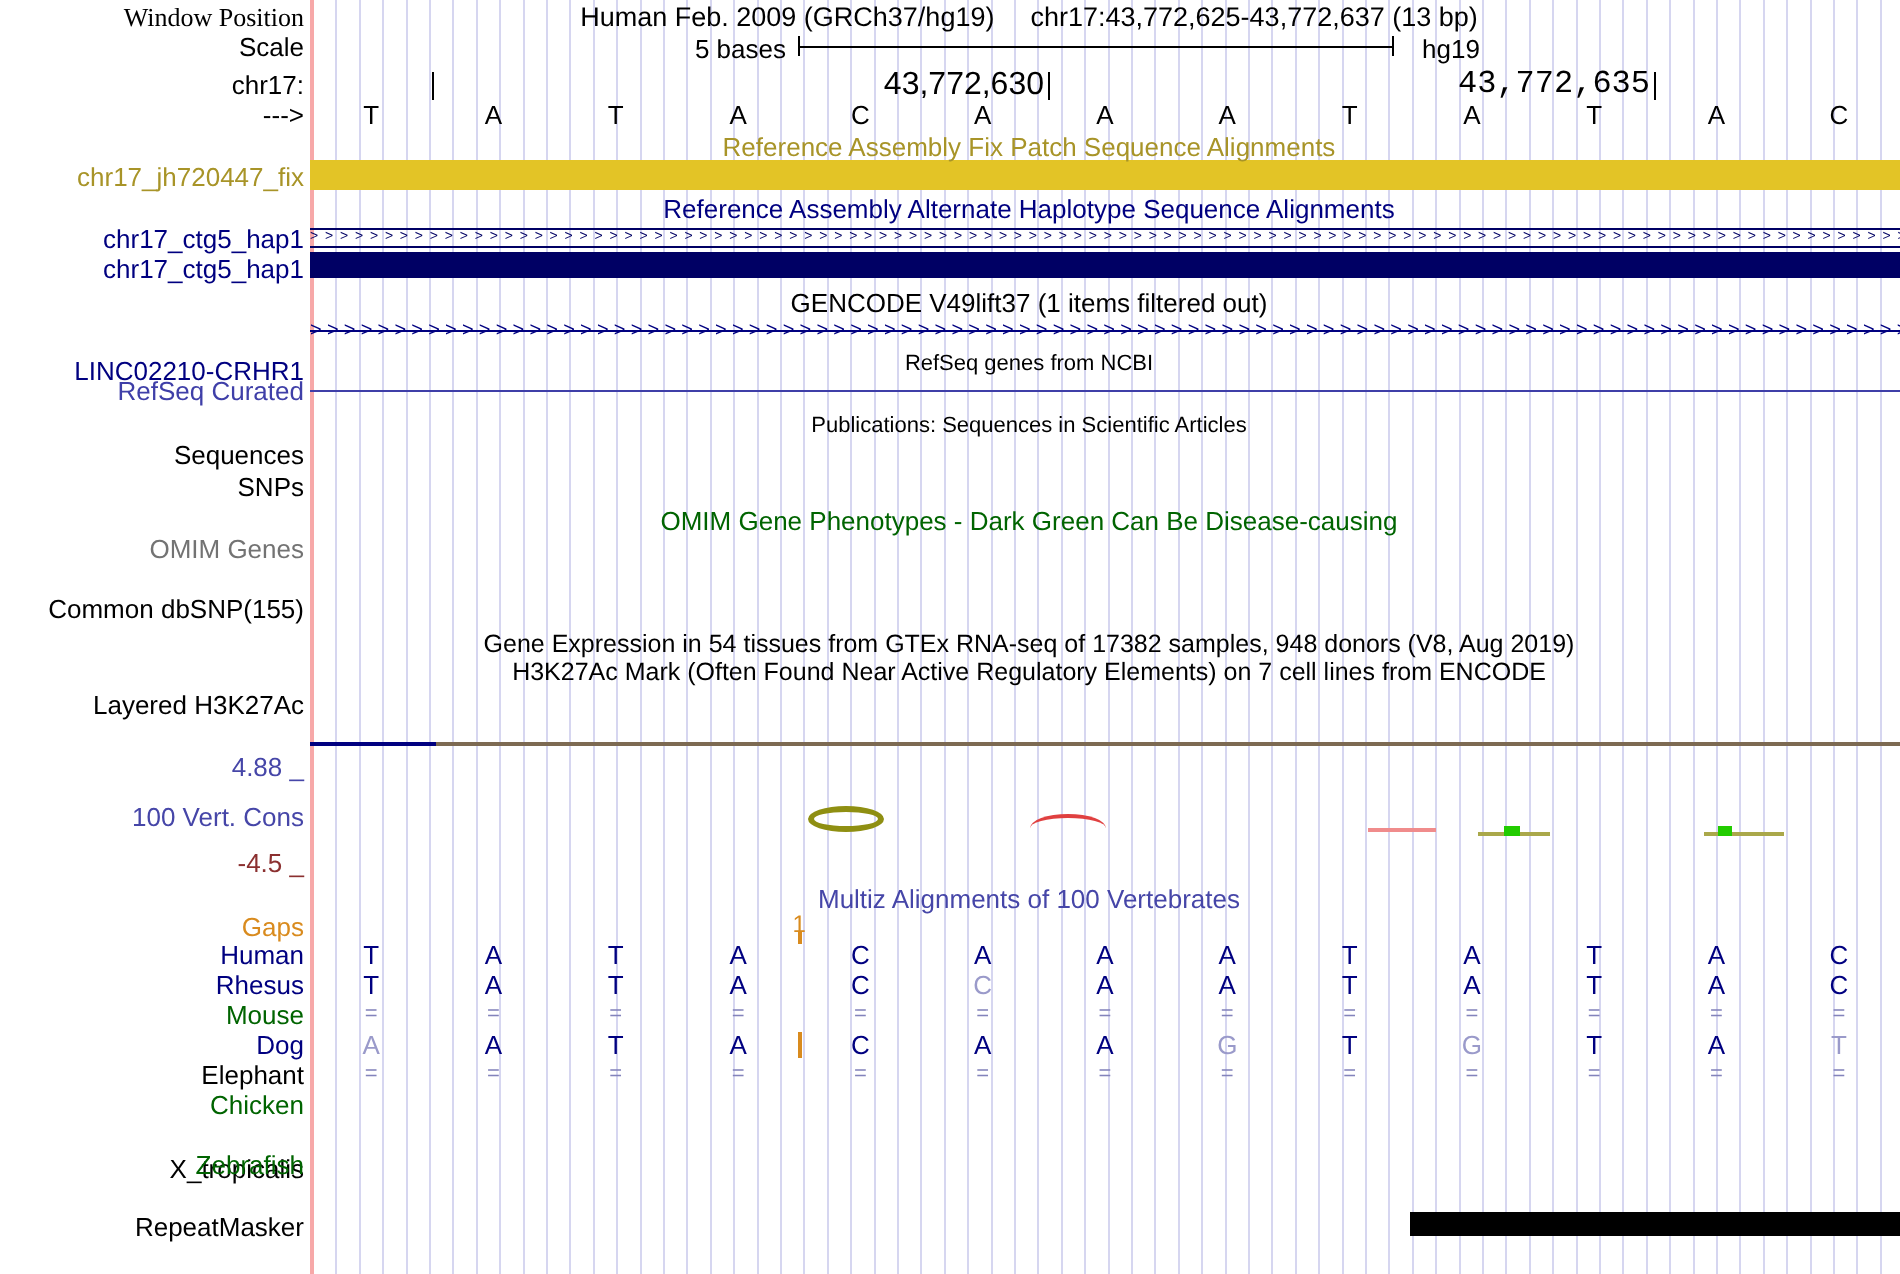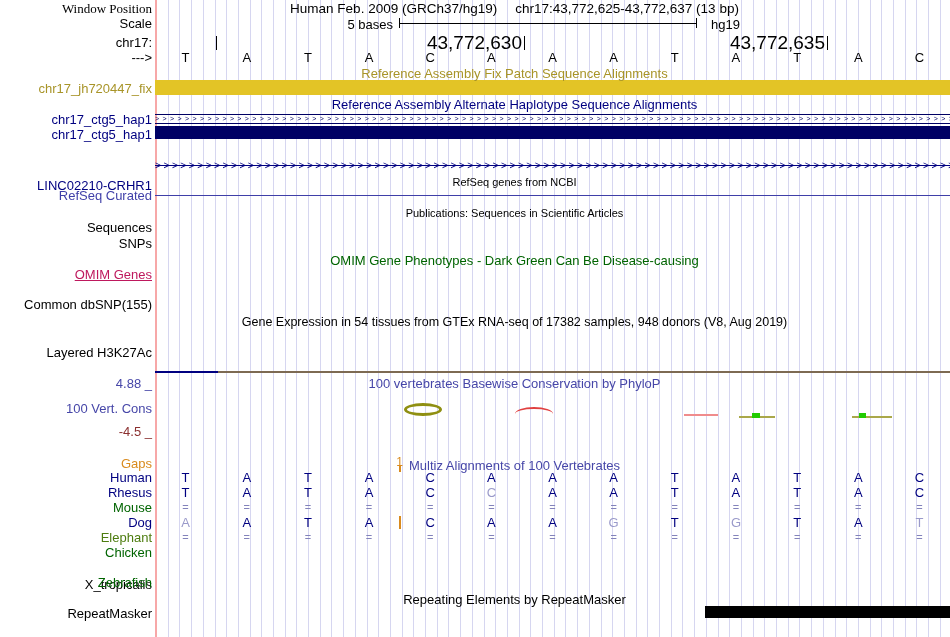--- a/index.html
+++ b/index.html
@@ -12,21 +12,21 @@
   .rt{right:798px;text-align:right;}
   .ctr{position:absolute;left:155px;width:719px;text-align:center;line-height:13px;white-space:nowrap;}
   .base{position:absolute;width:18px;text-align:center;font-size:13px;line-height:13px;}
   .mz{position:absolute;width:18px;text-align:center;font-size:13px;line-height:13px;}
   .bar{position:absolute;}
   .tick{position:absolute;width:1px;background:#000;}
   #hdr1{top:2px;font-size:13.5px;}
   #scaleLabel{position:absolute;right:557px;top:17px;font-size:13px;}
   #scaleLine{position:absolute;left:399px;top:23px;width:298px;height:1px;background:#000;}
   #hg19{position:absolute;left:711px;top:17px;font-size:13px;}
-  .coordLbl{position:absolute;font-size:19px;line-height:13px;text-align:right;}
+  .coordLbl{position:absolute;font-size:16px;line-height:13px;text-align:right;}
   #chev1{position:absolute;left:155px;top:114px;width:795px;height:10px;box-sizing:border-box;
          border-top:1px solid #000064;border-bottom:1px solid #000064;overflow:hidden;
          color:#000064;font-size:7px;line-height:8px;letter-spacing:3.4px;white-space:nowrap;}
   #goldBar{left:155px;top:80px;width:795px;height:15px;background:#e3c426;}
   #navyBar{left:155px;top:126px;width:795px;height:13px;background:#000064;}
   #lincLine{left:155px;top:165px;width:795px;height:1px;background:#000080;}
   #lincArrows{position:absolute;left:155px;top:159px;width:795px;height:13px;overflow:hidden;
          color:#000080;font-size:10px;line-height:13px;letter-spacing:2.6px;white-space:nowrap;}
   #refseqLine{left:155px;top:195px;width:795px;height:1px;background:#3f3fa8;}
   #h3kSeg1{left:155px;top:371px;width:63px;height:2px;background:#000080;}
@@ -63,40 +63,40 @@
     <div class="lbl rt" style="top: 17px; color: rgb(0, 0, 0);">Scale</div>
     <div class="lbl rt" style="top: 36px; color: rgb(0, 0, 0);">chr17:</div>
     <div class="lbl rt" style="top: 51px; color: rgb(0, 0, 0);">---&gt;</div>
     <div class="lbl rt" style="top: 82px; color: rgb(168, 148, 40);">chr17_jh720447_fix</div>
     <div class="lbl rt" style="top: 113px; color: rgb(0, 0, 128);">chr17_ctg5_hap1</div>
     <div class="lbl rt" style="top: 128px; color: rgb(0, 0, 128);">chr17_ctg5_hap1</div>
     <div class="lbl rt" style="top: 159px; color: rgb(0, 0, 128); margin-top: 20px;">LINC02210-CRHR1</div>
     <div class="lbl rt" style="top: 189px; color: rgb(63, 63, 168);">RefSeq Curated</div>
     <div class="lbl rt" style="top: 221px; color: rgb(0, 0, 0);">Sequences</div>
     <div class="lbl rt" style="top: 237px; color: rgb(0, 0, 0);">SNPs</div>
-    <div class="lbl rt" style="top: 268px; color: #be185d; text-decoration: underline;">OMIM Genes</div>
+    <div class="lbl rt" style="top: 268px; color: #737373;">OMIM Genes</div>
     <div class="lbl rt" style="top: 298px; color: rgb(0, 0, 0);">Common dbSNP(155)</div>
     <div class="lbl rt" style="top: 346px; color: rgb(0, 0, 0);">Layered H3K27Ac</div>
     <div class="lbl rt" style="top: 377px; color: rgb(70, 70, 168);">4.88 _</div>
     <div class="lbl rt" style="top: 402px; color: rgb(70, 70, 168);">100 Vert. Cons</div>
     <div class="lbl rt" style="top: 425px; color: rgb(139, 48, 48);">-4.5 _</div>
     <div class="lbl rt" style="top: 607px; color: rgb(0, 0, 0);">RepeatMasker</div>
     <div class="ctr" style="top: 67px; color: rgb(168, 148, 40); font-size: 13px;">Reference Assembly Fix Patch Sequence Alignments</div>
     <div class="ctr" style="top: 98px; color: rgb(0, 0, 128); font-size: 13px;">Reference Assembly Alternate Haplotype Sequence Alignments</div>
+    <div class="ctr" style="top: 145px; color: rgb(0, 0, 0); font-size: 13px;">GENCODE V49lift37 (1 items filtered out)</div>
     <div class="ctr" style="top: 176px; color: rgb(0, 0, 0); font-size: 11px;">RefSeq genes from NCBI</div>
     <div class="ctr" style="top: 254px; color: rgb(0, 100, 0); font-size: 13px;">OMIM Gene Phenotypes - Dark Green Can Be Disease-causing</div>
     <div class="ctr" style="top: 207px; color: rgb(0, 0, 0); font-size: 11px;">Publications: Sequences in Scientific Articles</div>
     <div class="ctr" style="top: 316px; color: rgb(0, 0, 0); font-size: 12.5px;">Gene Expression in 54 tissues from GTEx RNA-seq of 17382 samples, 948 donors (V8, Aug 2019)</div>
-    <div class="ctr" style="top: 377px; color: rgb(70, 70, 168); font-size: 13px;">100 vertebrates Basewise Conservation by PhyloP</div>
-    <div class="ctr" style="top: 443px; color: rgb(70, 70, 168); font-size: 13px; margin-top: 16px;">Multiz Alignments of 100 Vertebrates</div>
-    <div class="ctr" style="top: 593px; color: rgb(0, 0, 0); font-size: 13px;">Repeating Elements by RepeatMasker</div>
+    <div class="ctr" style="top: 330px; color: rgb(0, 0, 0); font-size: 12.5px;">H3K27Ac Mark (Often Found Near Active Regulatory Elements) on 7 cell lines from ENCODE</div>
+    <div class="ctr" style="top: 443px; color: rgb(70, 70, 168); font-size: 13px;">Multiz Alignments of 100 Vertebrates</div>
     <div class="tick" style="left: 216px; top: 36px; height: 14px;"></div>
     <div class="coordLbl" style="right: 428px; top: 36px;">43,772,630</div>
     <div class="tick" style="left: 524px; top: 36px; height: 14px;"></div>
-    <div class="coordLbl" style="right: 125px; top: 36px;">43,772,635</div>
+    <div class="coordLbl" style="right: 125px; top: 36px; font-family: Liberation Mono, monospace;">43,772,635</div>
     <div class="tick" style="left: 827px; top: 36px; height: 14px;"></div>
     <div class="base" style="left: 176.577px; top: 51px;">T</div>
     <div class="base" style="left: 237.731px; top: 51px;">A</div>
     <div class="base" style="left: 298.885px; top: 51px;">T</div>
     <div class="base" style="left: 360.038px; top: 51px;">A</div>
     <div class="base" style="left: 421.192px; top: 51px;">C</div>
     <div class="base" style="left: 482.346px; top: 51px;">A</div>
     <div class="base" style="left: 543.5px; top: 51px;">A</div>
     <div class="base" style="left: 604.654px; top: 51px;">A</div>
     <div class="base" style="left: 665.808px; top: 51px;">T</div>
@@ -166,21 +166,21 @@
     <div class="mz" style="left: 421.192px; top: 516px; color: rgb(0, 0, 128); font-size: 13px;">C</div>
     <div class="mz" style="left: 482.346px; top: 516px; color: rgb(0, 0, 128); font-size: 13px;">A</div>
     <div class="mz" style="left: 543.5px; top: 516px; color: rgb(0, 0, 128); font-size: 13px;">A</div>
     <div class="mz" style="left: 604.654px; top: 516px; color: rgb(154, 154, 202); font-size: 13px;">G</div>
     <div class="mz" style="left: 665.808px; top: 516px; color: rgb(0, 0, 128); font-size: 13px;">T</div>
     <div class="mz" style="left: 726.962px; top: 516px; color: rgb(154, 154, 202); font-size: 13px;">G</div>
     <div class="mz" style="left: 788.115px; top: 516px; color: rgb(0, 0, 128); font-size: 13px;">T</div>
     <div class="mz" style="left: 849.269px; top: 516px; color: rgb(0, 0, 128); font-size: 13px;">A</div>
     <div class="mz" style="left: 910.423px; top: 516px; color: rgb(154, 154, 202); font-size: 13px;">T</div>
     <div style="position: absolute; left: 398.615px; top: 516px; width: 2px; height: 13px; background: rgb(217, 139, 30);"></div>
-    <div class="lbl rt" style="top: 531px; color: #4d7c0f;">Elephant</div>
+    <div class="lbl rt" style="top: 531px; color: #000000;">Elephant</div>
     <div class="mz" style="left: 176.577px; top: 531px; color: rgb(131, 131, 187); font-size: 11px;">=</div>
     <div class="mz" style="left: 237.731px; top: 531px; color: rgb(131, 131, 187); font-size: 11px;">=</div>
     <div class="mz" style="left: 298.885px; top: 531px; color: rgb(131, 131, 187); font-size: 11px;">=</div>
     <div class="mz" style="left: 360.038px; top: 531px; color: rgb(131, 131, 187); font-size: 11px;">=</div>
     <div class="mz" style="left: 421.192px; top: 531px; color: rgb(131, 131, 187); font-size: 11px;">=</div>
     <div class="mz" style="left: 482.346px; top: 531px; color: rgb(131, 131, 187); font-size: 11px;">=</div>
     <div class="mz" style="left: 543.5px; top: 531px; color: rgb(131, 131, 187); font-size: 11px;">=</div>
     <div class="mz" style="left: 604.654px; top: 531px; color: rgb(131, 131, 187); font-size: 11px;">=</div>
     <div class="mz" style="left: 665.808px; top: 531px; color: rgb(131, 131, 187); font-size: 11px;">=</div>
     <div class="mz" style="left: 726.962px; top: 531px; color: rgb(131, 131, 187); font-size: 11px;">=</div>

